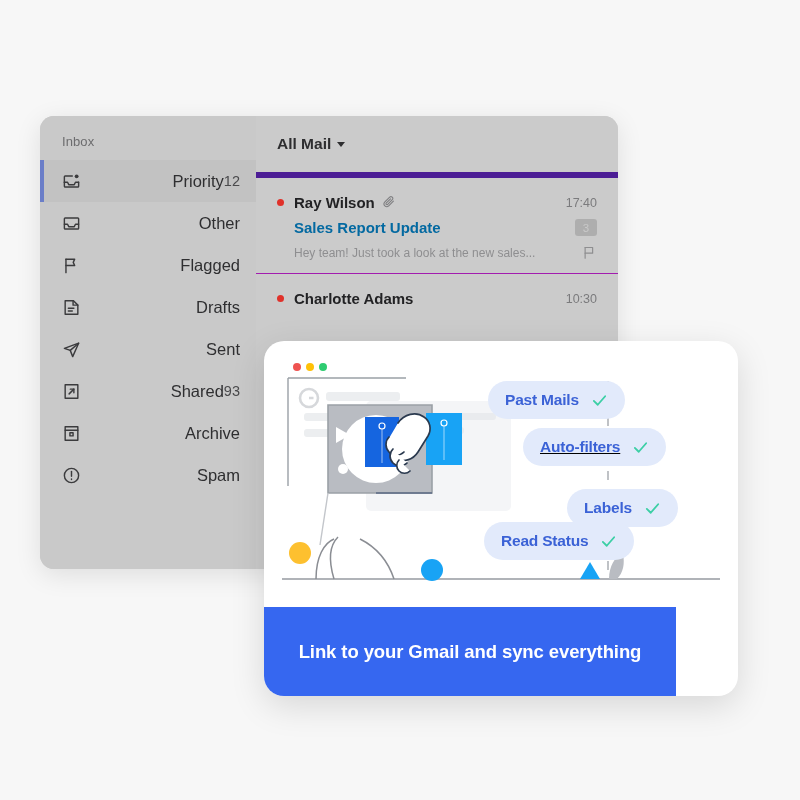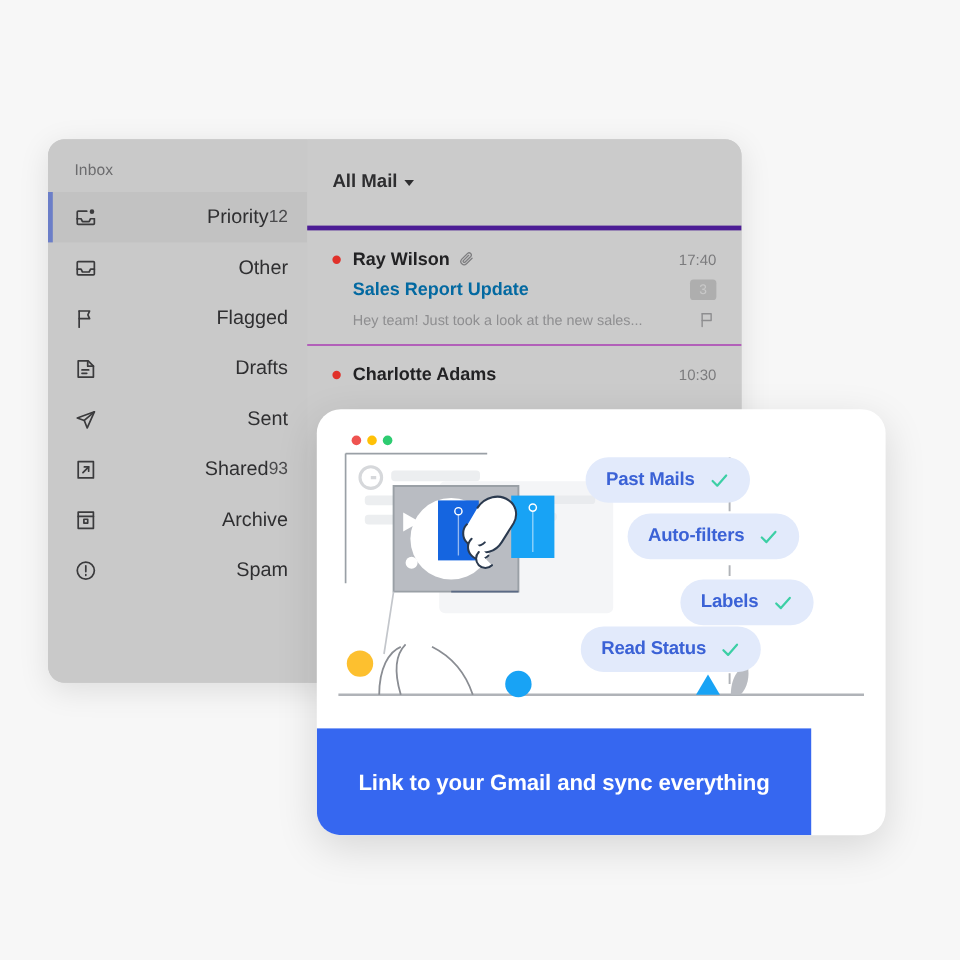--- a/index.html
+++ b/index.html
@@ -82,25 +82,25 @@
   }
 
   
   #list-pane {
     position: absolute;
     left: 216px; top: 0;
     right: 0; bottom: 0;
     background: #cbcbcb;
   }
   #list-header {
-    height: 76px;
+    height: 62px;
     display: flex;
     align-items: center;
     padding-left: 21px;
-    border-bottom: 4px solid #4c1d95;
+    border-bottom: 6px solid #4c1d95;
     box-sizing: border-box;
   }
   #list-filter {
     font-size: 15.5px;
     font-weight: bold;
     color: #2e2e30;
     display: inline-flex;
     align-items: center;
     cursor: pointer;
   }
@@ -480,30 +480,30 @@
 
   <div class="pill" style="left:224px; top:40px;">
     <span class="pill-label">Past Mails</span>
     <span class="pill-check">
       <svg width="17" height="17" viewBox="0 0 24 24" fill="none" stroke="#3ccfa5" stroke-width="2.6" stroke-linecap="round" stroke-linejoin="round">
         <path d="M4 12.5l5.5 5.5L20 6"></path>
       </svg>
     </span>
   </div>
 
-  <div class="pill" style="left:259px; top:87px;">
+  <div class="pill" style="left:259px; top:87px;text-decoration:underline;">
     <span class="pill-label">Auto-filters</span>
     <span class="pill-check">
       <svg width="17" height="17" viewBox="0 0 24 24" fill="none" stroke="#3ccfa5" stroke-width="2.6" stroke-linecap="round" stroke-linejoin="round">
         <path d="M4 12.5l5.5 5.5L20 6"></path>
       </svg>
     </span>
   </div>
 
-  <div class="pill" style="left:303px; top:142px;">
+  <div class="pill" style="left:303px; top:148px;">
     <span class="pill-label">Labels</span>
     <span class="pill-check">
       <svg width="17" height="17" viewBox="0 0 24 24" fill="none" stroke="#3ccfa5" stroke-width="2.6" stroke-linecap="round" stroke-linejoin="round">
         <path d="M4 12.5l5.5 5.5L20 6"></path>
       </svg>
     </span>
   </div>
 
   <div class="pill" style="left:220px; top:181px;">
     <span class="pill-label">Read Status</span>

